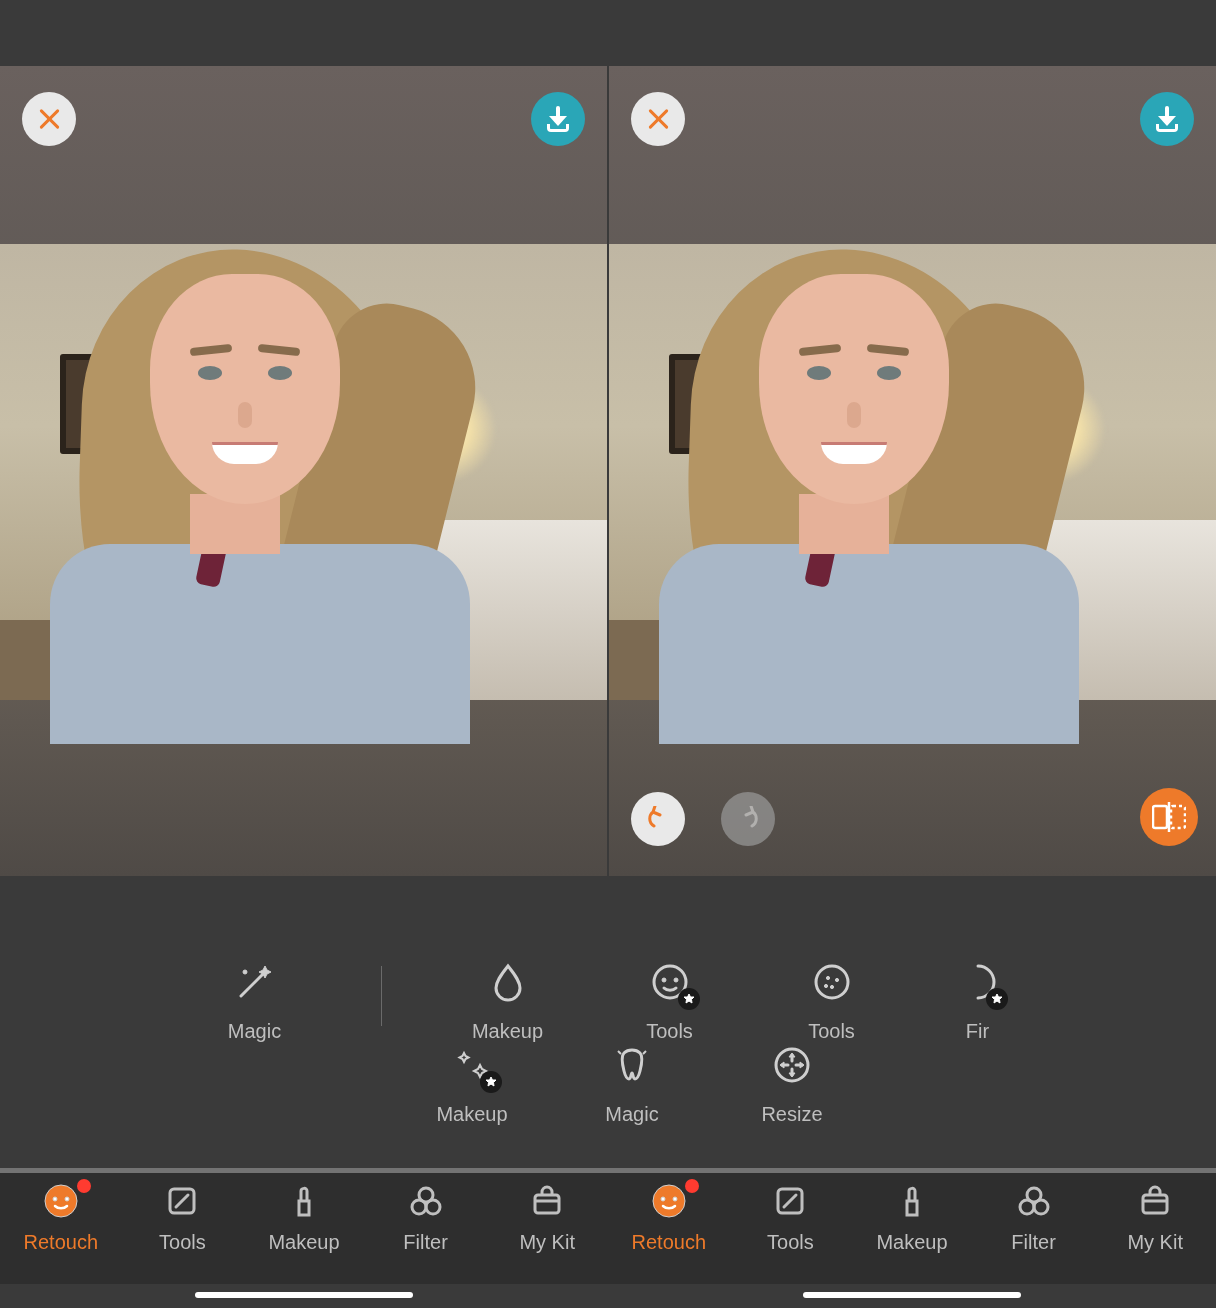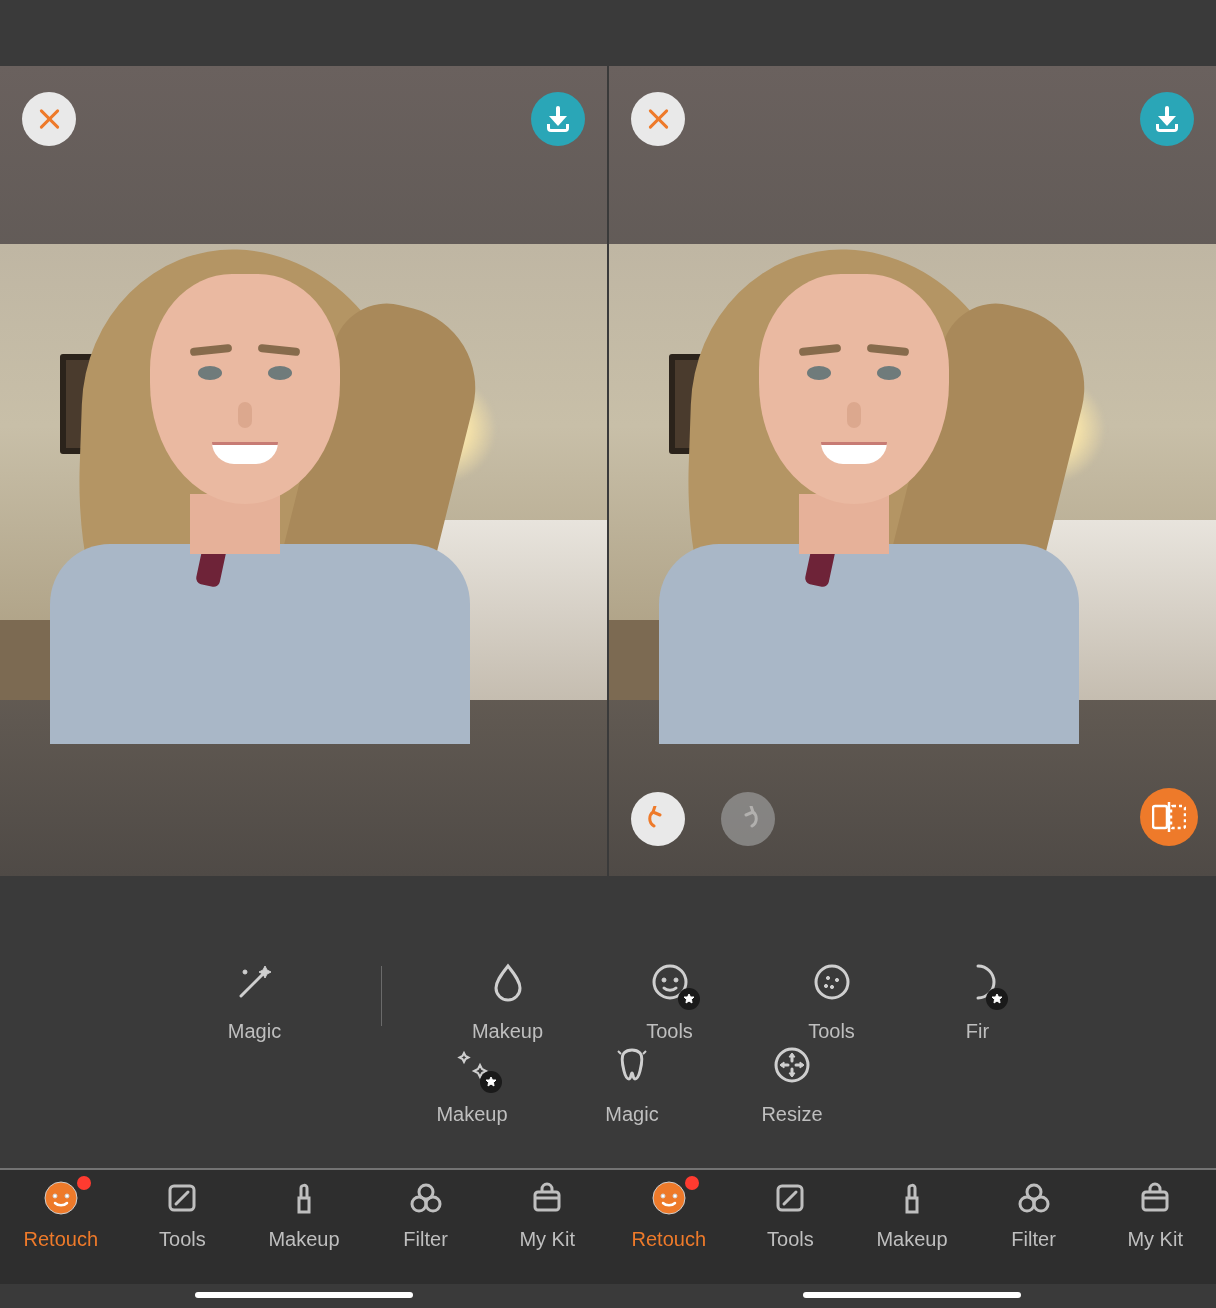--- a/index.html
+++ b/index.html
@@ -61,21 +61,21 @@
   .trow { display:flex; gap:90px; padding:0 14px; align-items:flex-start; }
   .trow .sep { width:1px; height:60px; background:#6a6a6a; margin:6px 0 0; }
   .titem { width:72px; display:flex; flex-direction:column; align-items:center; gap:16px; color:#bfbfbf; font-size:20px; }
   .ticon { width:44px; height:44px; display:flex; align-items:center; justify-content:center; position:relative; }
   .ticon svg { stroke:#cfcfcf; }
   .badge { position:absolute; right:-8px; bottom:-6px; width:22px; height:22px; border-radius:50%; background:#1a1a1a; display:flex; align-items:center; justify-content:center; }
   .badge svg{ stroke:#fff; }
   .group2 { margin-left:48px; display:flex; gap:88px; }
 
   
-  .tabbar { position:absolute; left:0; top:1168px; width:1216px; height:116px; background:#2e2e2e; border-top:2px solid #737373; display:flex; }
+  .tabbar { position:absolute; left:0; top:1168px; width:1216px; height:116px; background:#2e2e2e; border-top:5px solid #737373; display:flex; }
   .tabset { width:608px; display:flex; justify-content:space-around; align-items:flex-start; padding-top:8px; }
   .tab { width:100px; display:flex; flex-direction:column; align-items:center; gap:10px; color:#bfbfbf; font-size:20px; position:relative; }
   .tab.active { color:#ee7a2a; }
   .tab .ticon { width:40px; height:40px; }
   .reddot { position:absolute; right:20px; top:-2px; width:14px; height:14px; background:#ff3b30; border-radius:50%; }
 
   
   .homebar { position:absolute; top:1292px; height:6px; width:218px; background:#fff; border-radius:4px; }
   .homebar.l { left:195px; } .homebar.r { left:803px; }
 </style>

